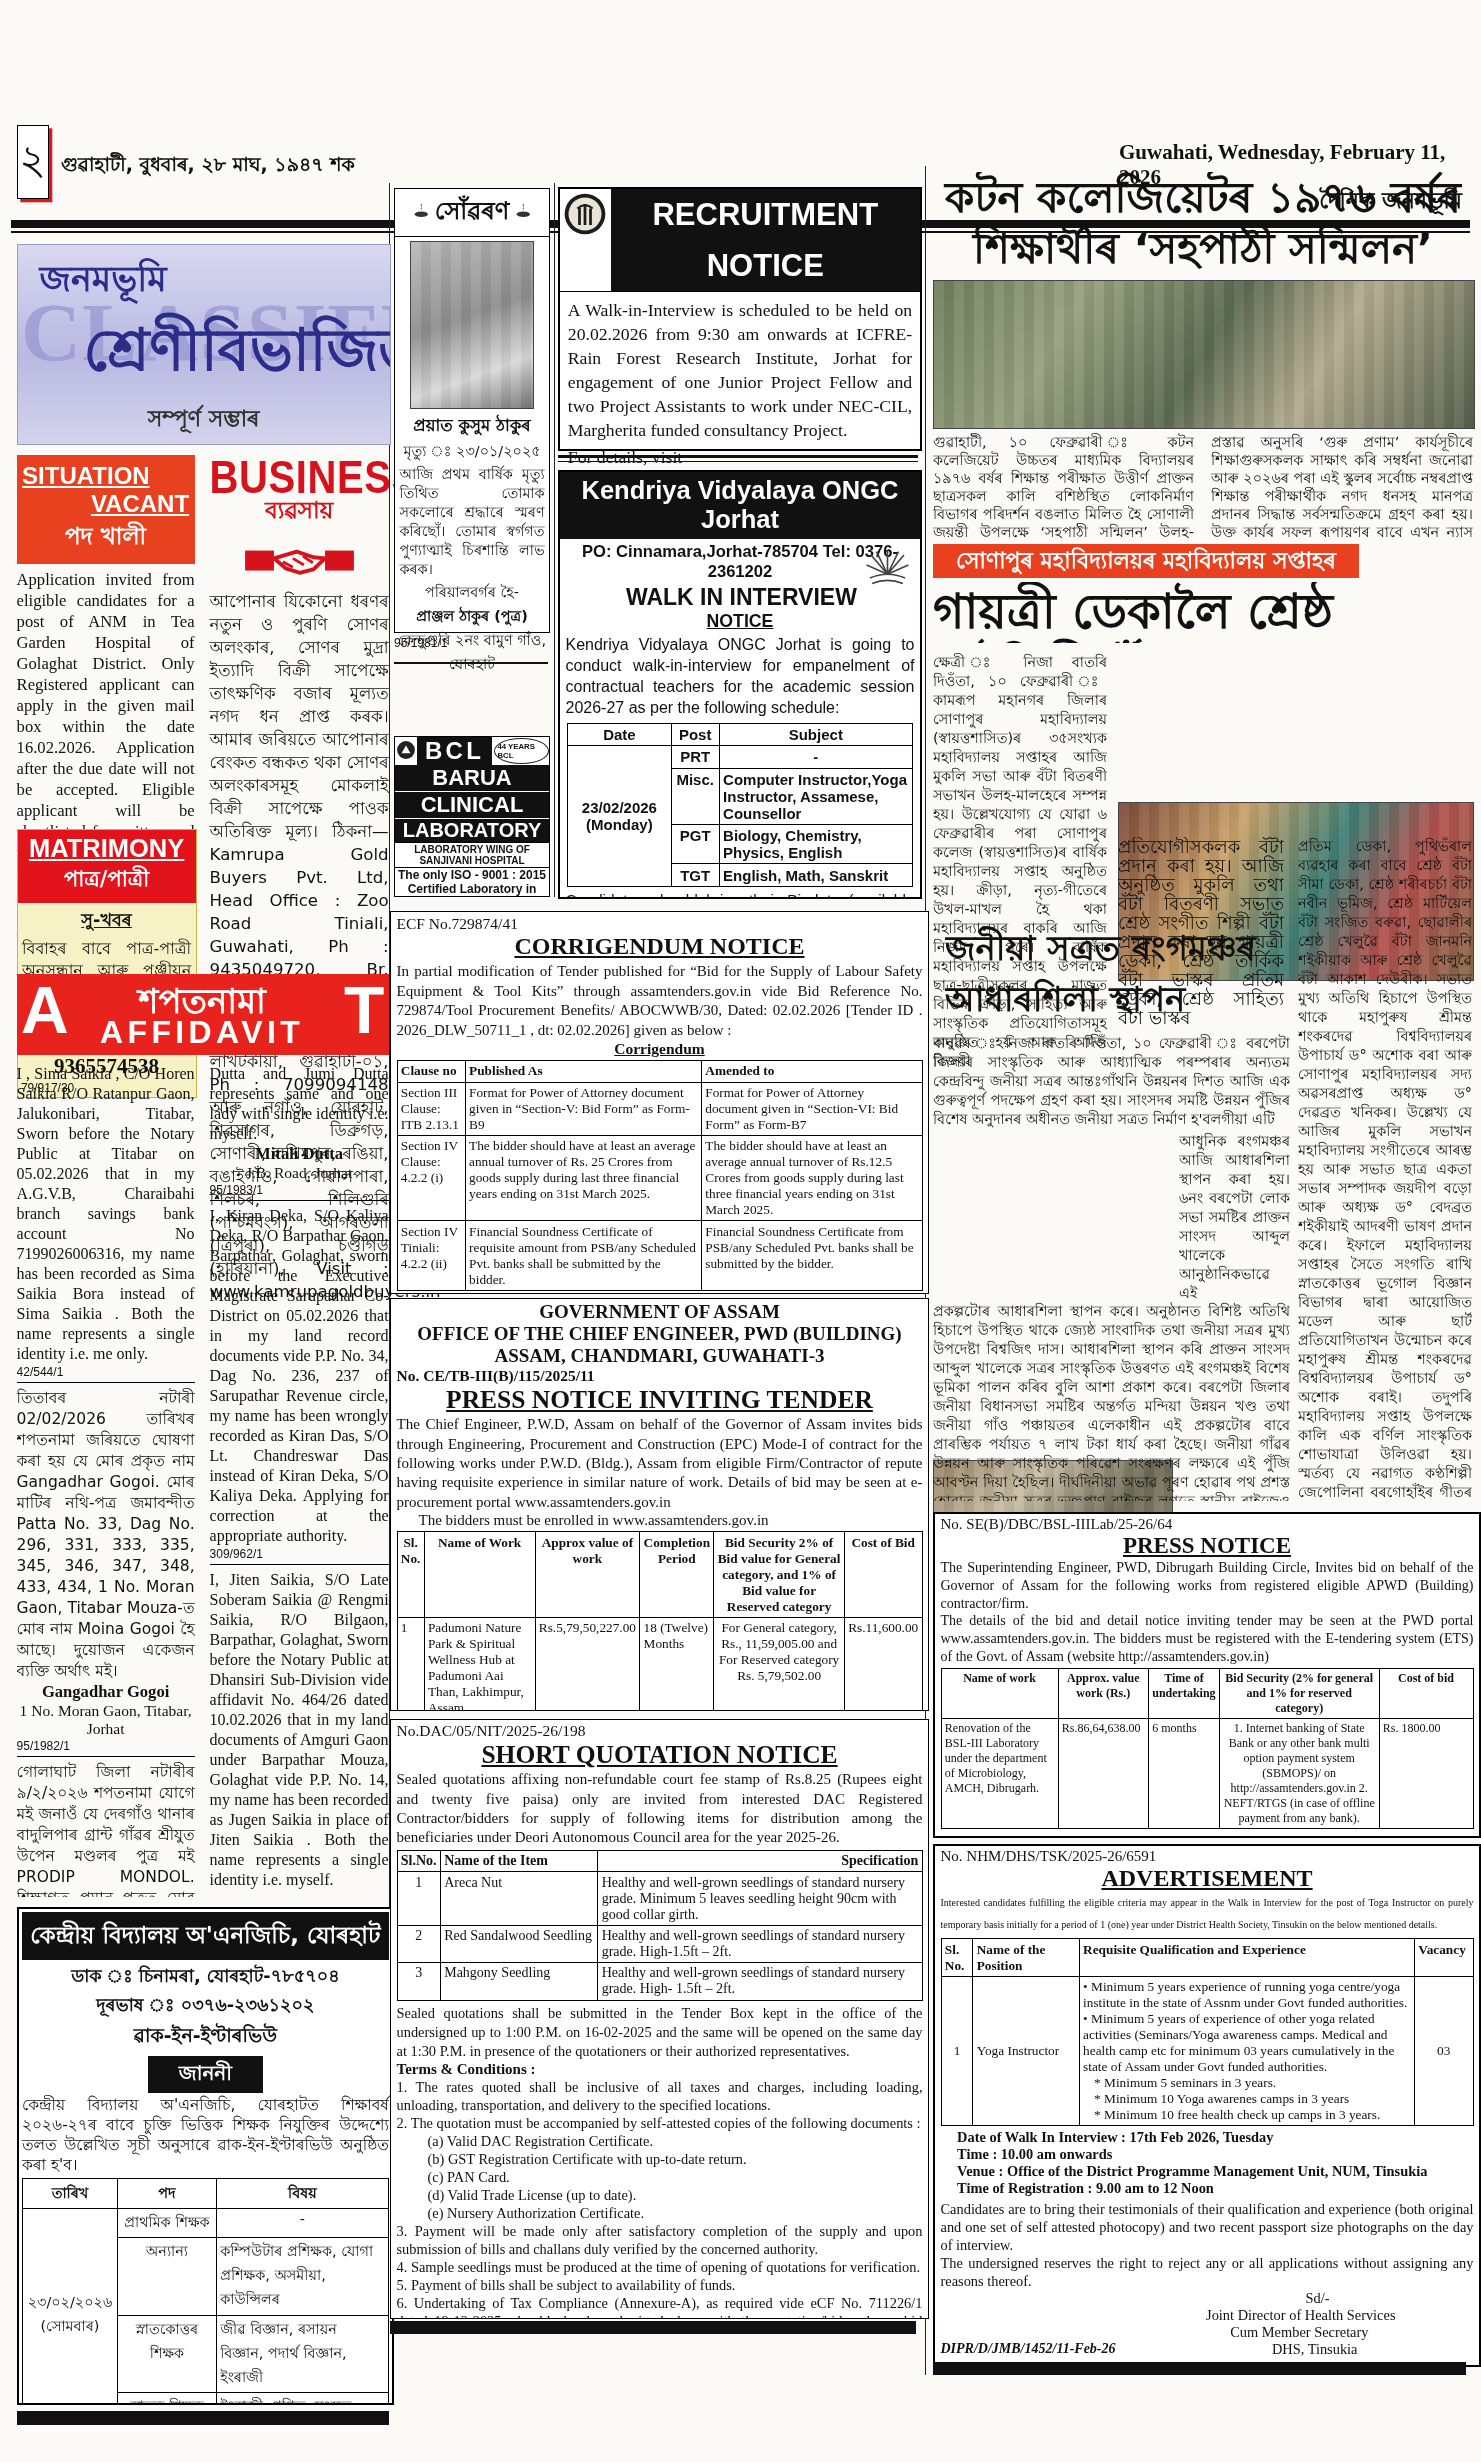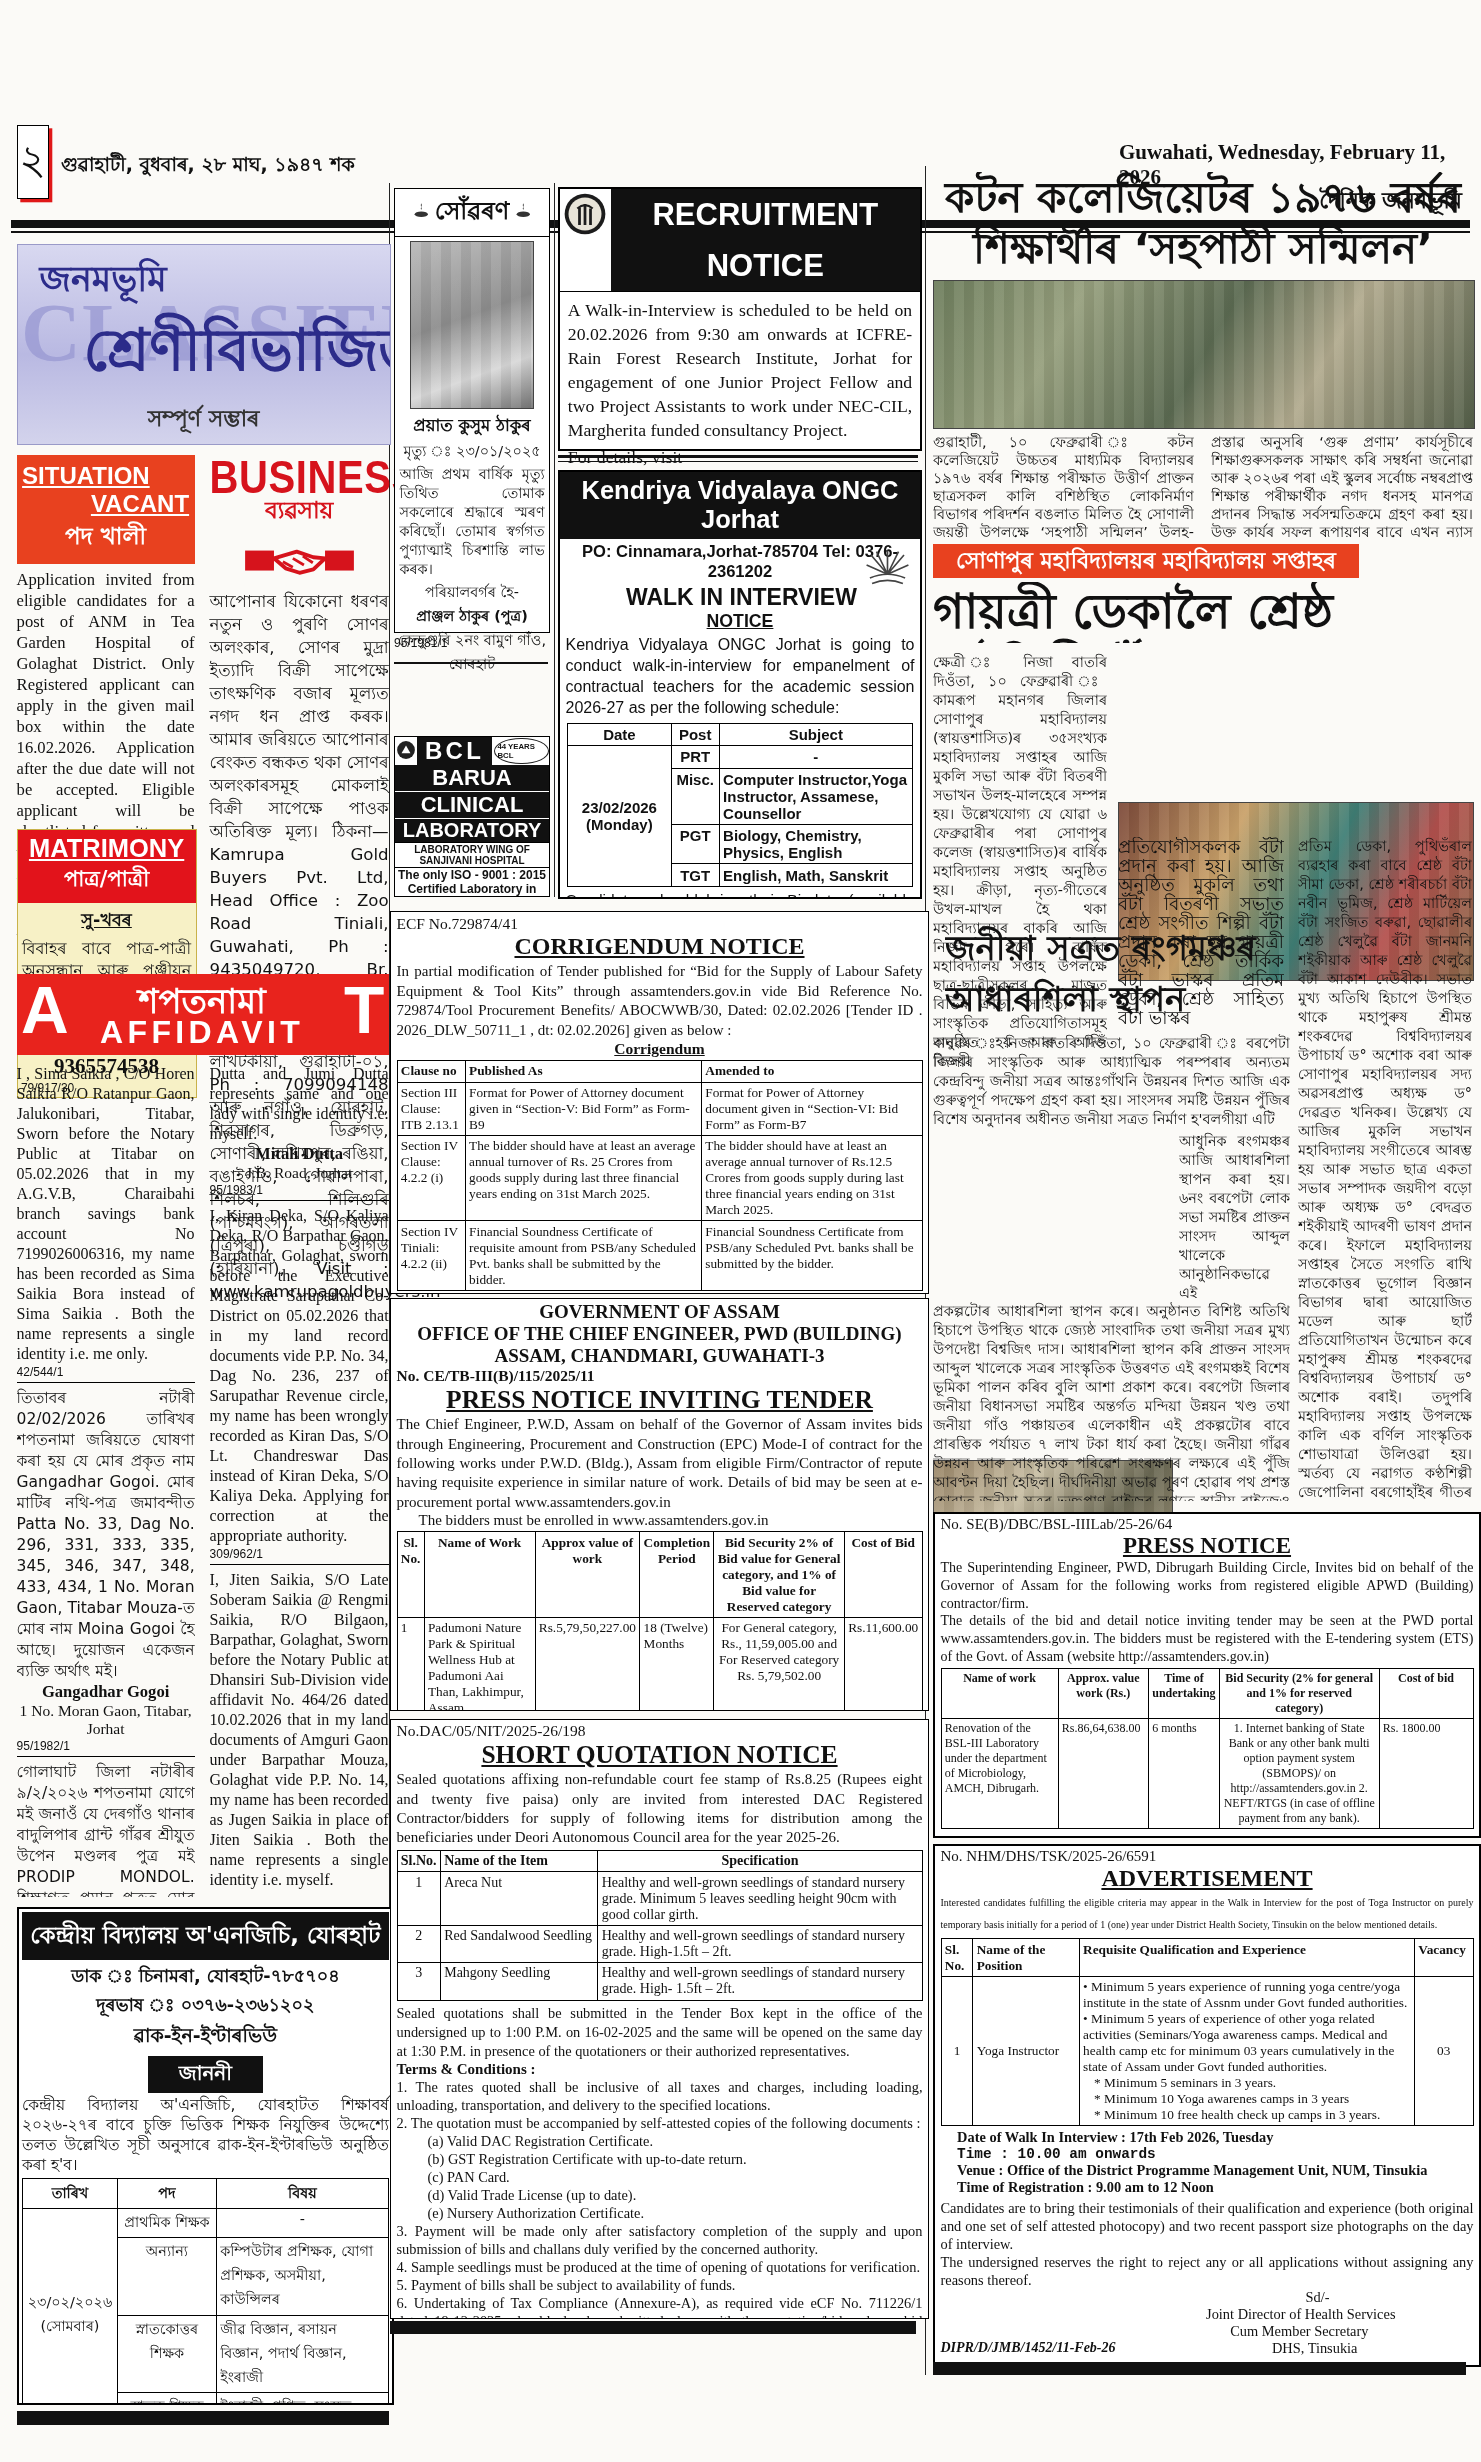--- a/index.html
+++ b/index.html
@@ -327,21 +327,21 @@
 
   <div class="abs box clip" style="left:390px;top:1719px;width:526px;height:594px;padding:2.2px 5.5px;">
     <div class="en" style="font-size:15.5px;">No.DAC/05/NIT/2025-26/198</div>
     <div class="en b c" style="font-size:25.5px;text-decoration:underline;">SHORT QUOTATION NOTICE</div>
     <div class="en j" style="font-size:15px;line-height:19.4px;">Sealed quotations affixing non-refundable court fee stamp of Rs.8.25 (Rupees eight and twenty five paisa) only are invited from interested DAC Registered Contractor/bidders for supply of following items for distribution among the beneficiaries under Deori Autonomous Council area for the year 2025-26.</div>
     <table class="en" style="font-size:14px;margin-top:2.2px;">
       <tbody>
           <tr>
         <th style="width:8%;text-align:left;">Sl.No.</th>
         <th style="width:30%;text-align:left;">Name of the Item</th>
-        <th style="text-align:center;margin-top:20px;">Specification</th>
+        <th style="text-align:right;margin-top:20px;">Specification</th>
       </tr>
       <tr>
         <td class="c">1</td>
         <td>Areca Nut</td>
         <td>Healthy and well-grown seedlings of standard nursery grade. Minimum 5 leaves seedling height 90cm with good collar girth.</td>
       </tr>
       <tr>
         <td class="c">2</td>
         <td>Red Sandalwood Seedling</td>
         <td>Healthy and well-grown seedlings of standard nursery grade. High-1.5ft – 2ft.</td>
@@ -437,21 +437,21 @@
             <div>• Minimum 5 years of experience of other yoga related activities (Seminars/Yoga awareness camps. Medical and health camp etc for minimum 03 years cumulatively in the state of Assam under Govt funded authorities.</div>
             <div style="padding-left:11px;">* Minimum 5 seminars in 3 years.</div>
             <div style="padding-left:11px;">* Minimum 10 Yoga awarenes camps in 3 years</div>
             <div style="padding-left:11px;">* Minimum 10 free health check up camps in 3 years.</div>
           </td>
           <td class="c" style="vertical-align:middle;">03</td>
         </tr>
       </tbody>
         </table>
       <div class="en b" style="font-size:14.4px;padding:3.3px 0 0 16.6px;">Date of Walk In Interview : 17th Feb 2026, Tuesday</div>
-      <div class="en b" style="font-size:14.4px;padding-left:16.6px;font-family:Liberation Mono, monospace;">Time : 10.00 am onwards</div>
+      <div class="en b" style="font-size:14.4px;padding-left:16.6px;">Time : 10.00 am onwards</div>
       <div class="en b" style="font-size:14.4px;padding-left:16.6px;">Venue : Office of the District Programme Management Unit, NUM, Tinsukia</div>
       <div class="en b" style="font-size:14.4px;padding-left:16.6px;">Time of Registration : 9.00 am to 12 Noon</div>
       <div class="en j" style="font-size:14.4px;line-height:18px;padding-top:2.2px;">Candidates are to bring their testimonials of their qualification and experience (both original and one set of self attested photocopy) and two recent passport size photographs on the day of interview.</div>
       <div class="en j" style="font-size:14.4px;line-height:18px;">The undersigned reserves the right to reject any or all applications without assigning any reasons thereof.</div>
       <div class="en r" style="font-size:14.4px;padding-right:144px;">Sd/-</div>
       <div class="en r" style="font-size:14.4px;padding-right:78px;">Joint Director of Health Services</div>
       <div class="en r" style="font-size:14.4px;padding-right:105px;">Cum Member Secretary</div>
       <div style="display:flex;justify-content:space-between;">
         <span class="en b i" style="font-size:14px;">DIPR/D/JMB/1452/11-Feb-26</span>
         <span class="en" style="font-size:14.4px;padding-right:116px;">DHS, Tinsukia</span>

